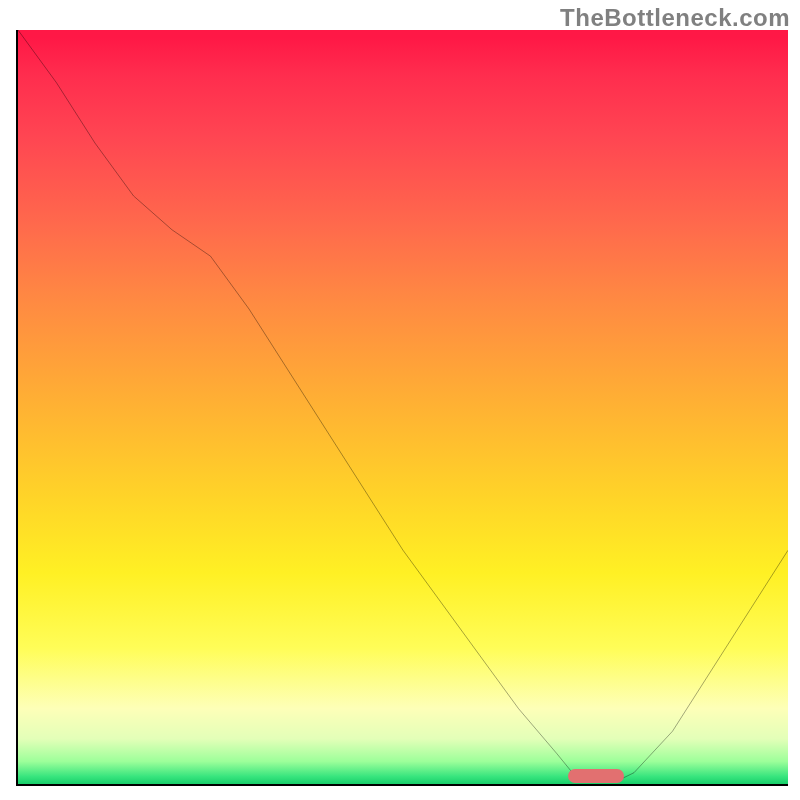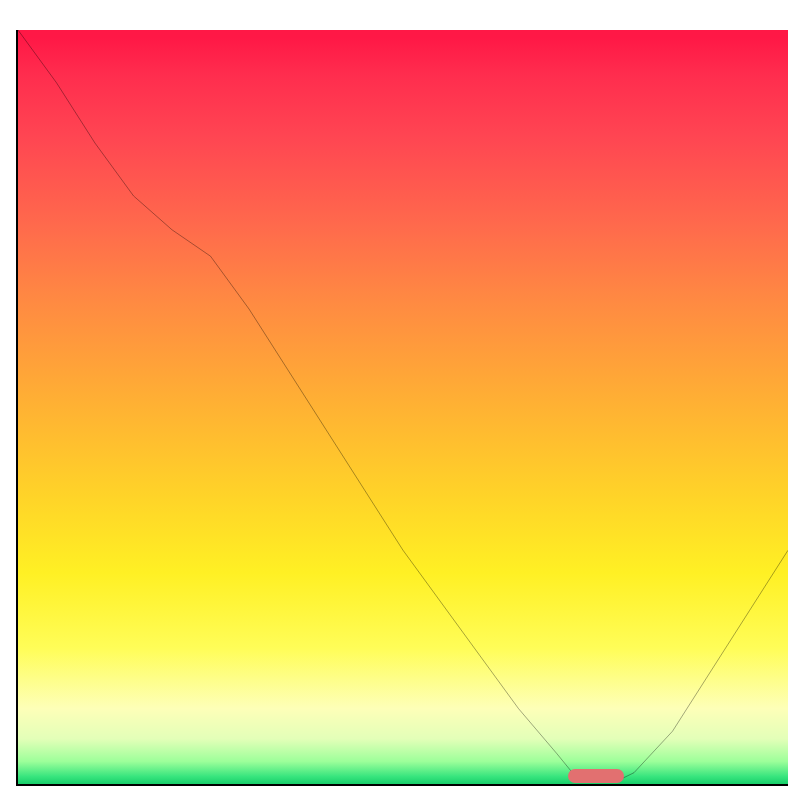--- a/index.html
+++ b/index.html
@@ -69,20 +69,21 @@
     position: absolute;
     left: 0; top: 0;
     width: 100%; height: 100%;
   }
 </style>
 </head>
 <body>
 
 <div class="chart-wrap">
 
+  <div class="watermark">TheBottleneck.com</div>
 
   <div class="plot-area">
 
     <div class="gradient-bg"></div>
 
     <svg class="curve" viewBox="0 0 100 100" preserveAspectRatio="none">
       <path fill="none" stroke="#000000" stroke-width="0.35" vector-effect="non-scaling-stroke" d="M0.00 0.00 L5.00 7.00 L10.00 15.00 L15.00 22.00 L20.00 26.50 L25.00 30.00 L30.00 37.00 L35.00 45.00 L40.00 53.00 L45.00 61.00 L50.00 69.00 L55.00 76.00 L60.00 83.00 L65.00 90.00 L70.00 96.00 L72.00 98.50 L75.00 99.50 L78.00 99.50 L80.00 98.50 L85.00 93.00 L90.00 85.00 L95.00 77.00 L100.00 69.00"></path>
     </svg>
 
     <div class="marker" style="background: rgb(226, 112, 112); left: 75%; top: 99%;"></div>

